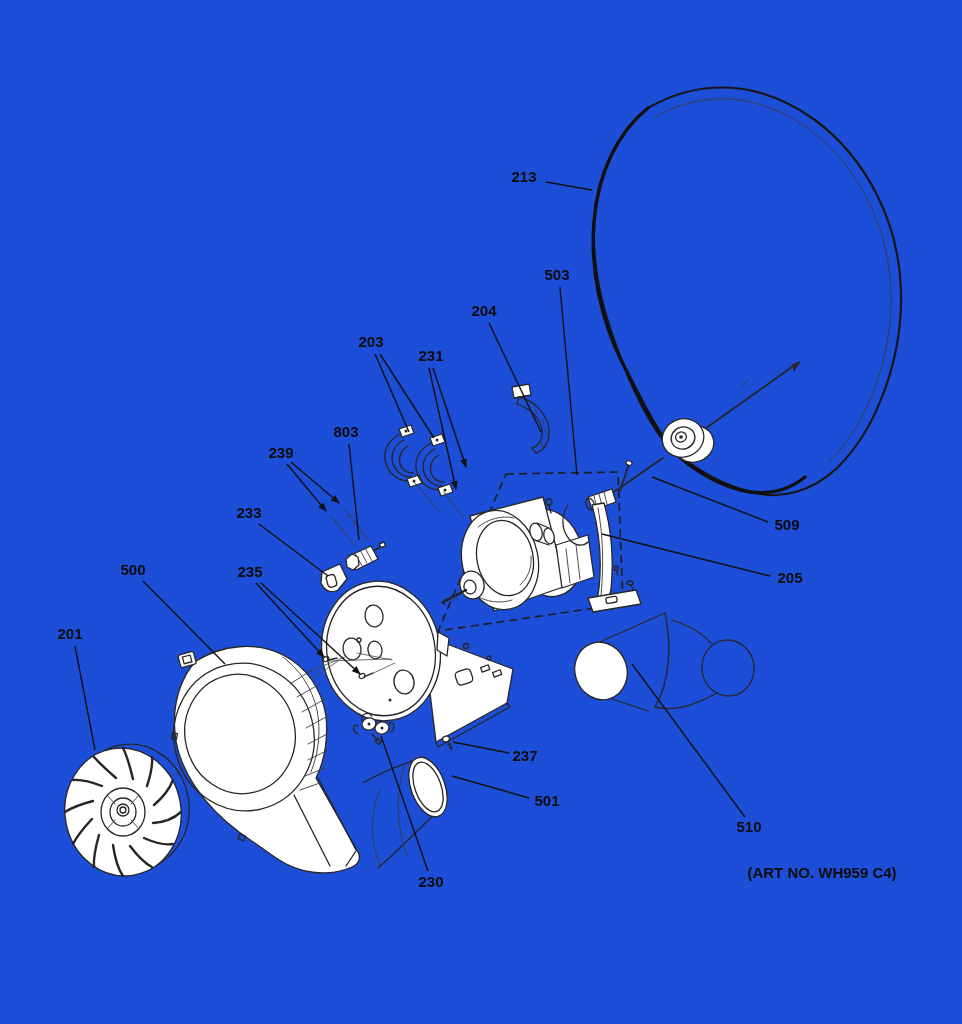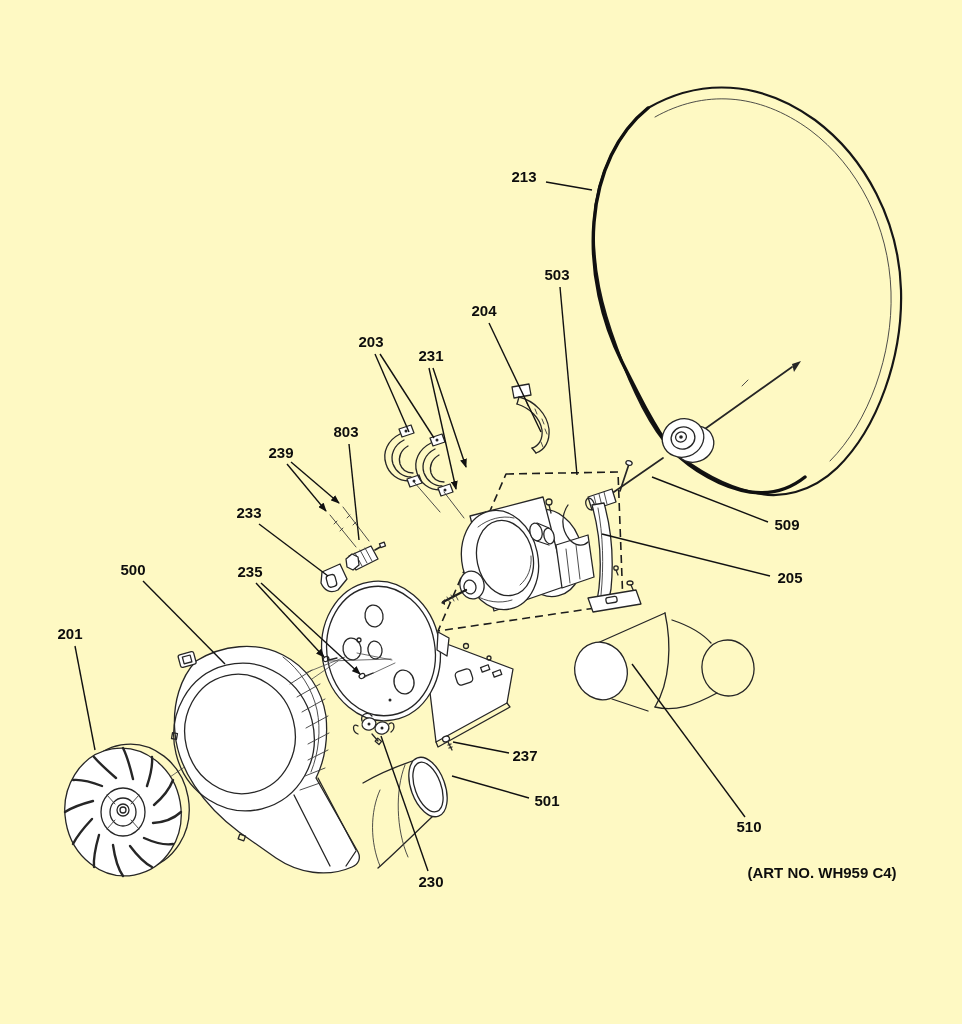--- a/index.html
+++ b/index.html
@@ -1,16 +1,16 @@
 <!DOCTYPE html>
 <html><head>
 <meta charset="utf-8">
 <style>
   html,body{margin:0;padding:0;background:#ffffff;}
-  #stage{position:relative;width:962px;height:1024px;background:#fef9c3;overflow:hidden;}
+  #stage{position:relative;width:962px;height:1024px;background:#1d4ed8;overflow:hidden;}
   svg{display:block;}
   .s  {fill:none;stroke:#262626;stroke-width:1.3;stroke-linecap:round;stroke-linejoin:round;}
   .sf {fill:#ffffff;stroke:#262626;stroke-width:1.3;stroke-linejoin:round;}
   .thin {fill:none;stroke:#3a3a3a;stroke-width:0.9;stroke-linecap:round;}
   .hair {fill:none;stroke:#4a4a4a;stroke-width:0.8;stroke-linecap:round;}
   .med {fill:none;stroke:#262626;stroke-width:1.7;stroke-linecap:round;stroke-linejoin:round;}
   .thick{fill:none;stroke:#1c1c1c;stroke-width:2.3;stroke-linecap:round;}
   .belt {fill:none;stroke:#161616;stroke-width:2.2;stroke-linecap:round;}
   .beltheavy{fill:none;stroke:#101010;stroke-width:3.4;stroke-linecap:round;}
   .dash {fill:none;stroke:#1d1d1d;stroke-width:1.6;stroke-dasharray:8 5;stroke-linejoin:round;}

